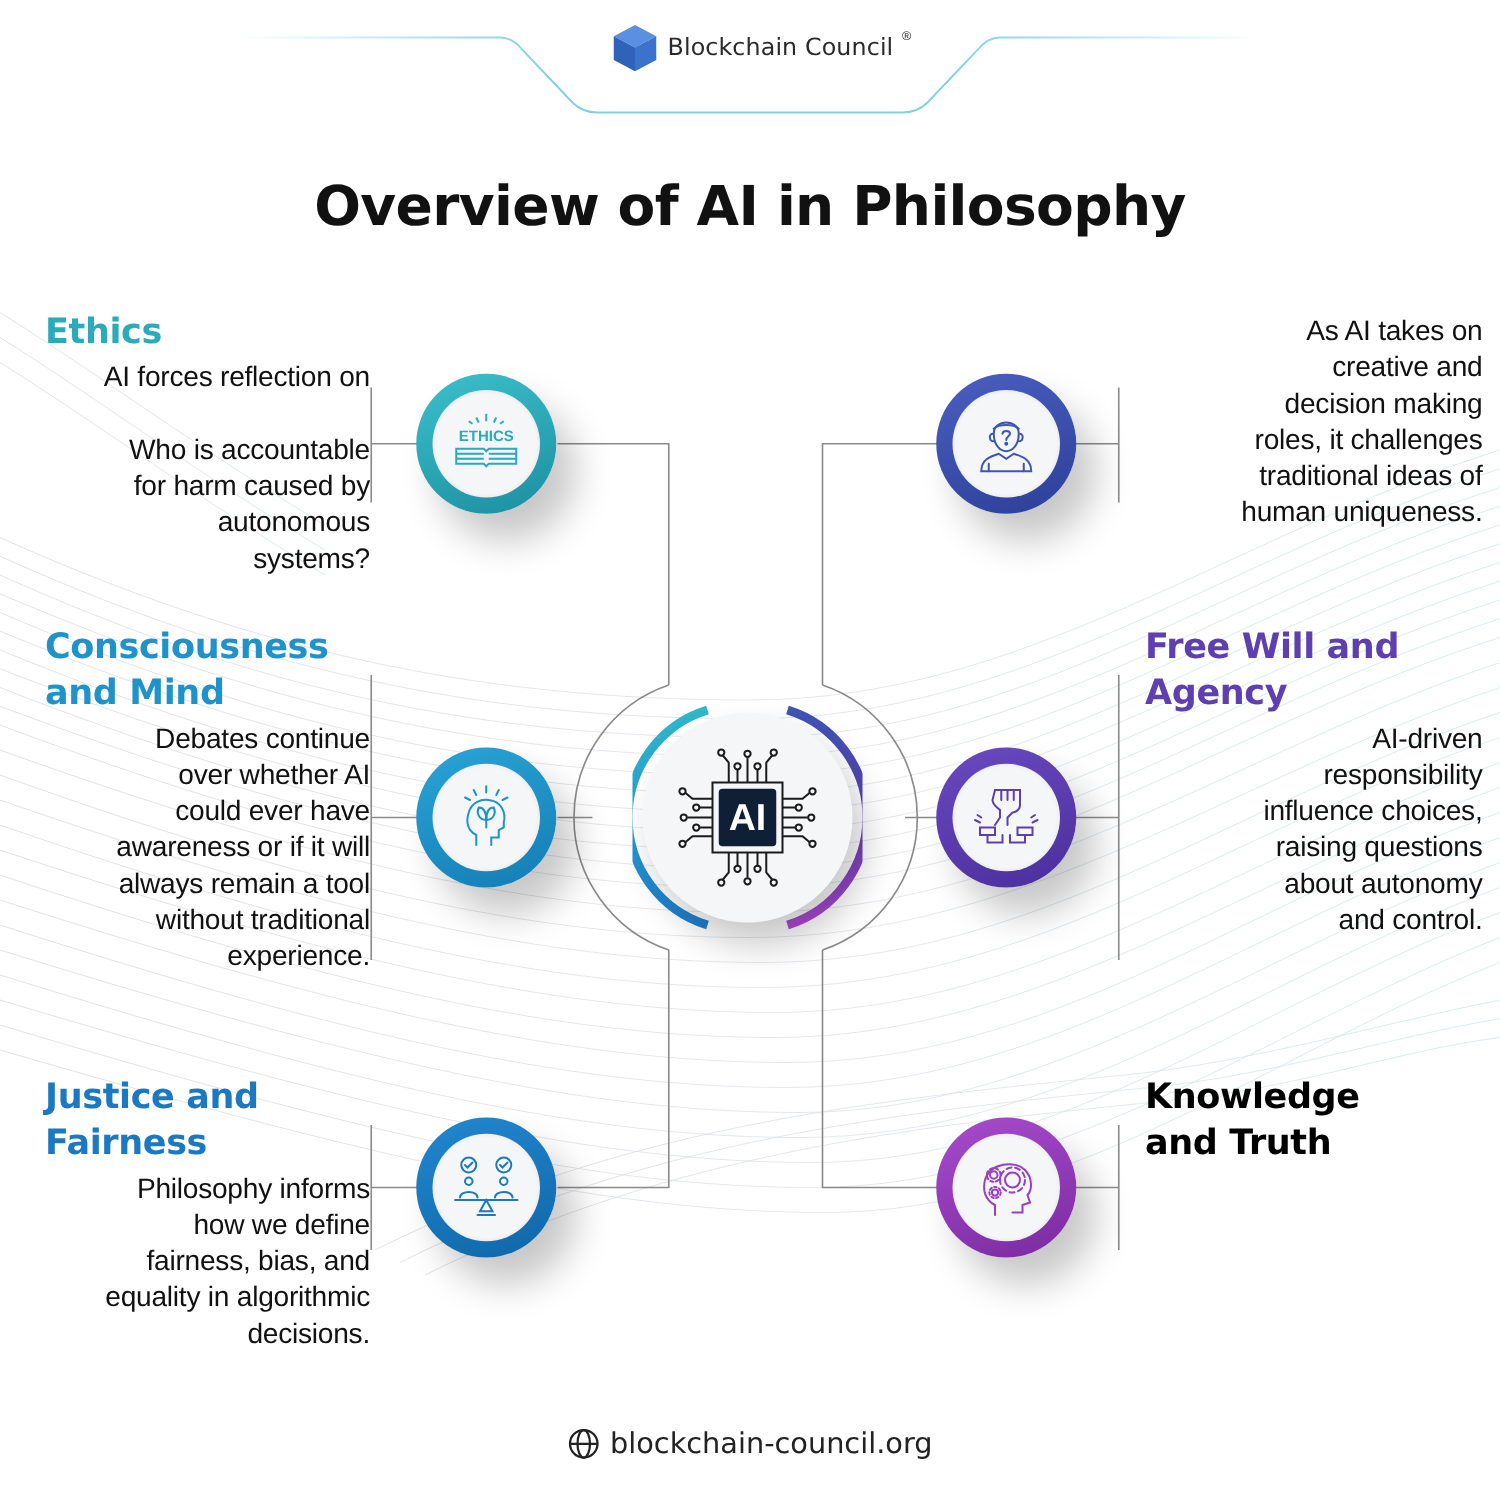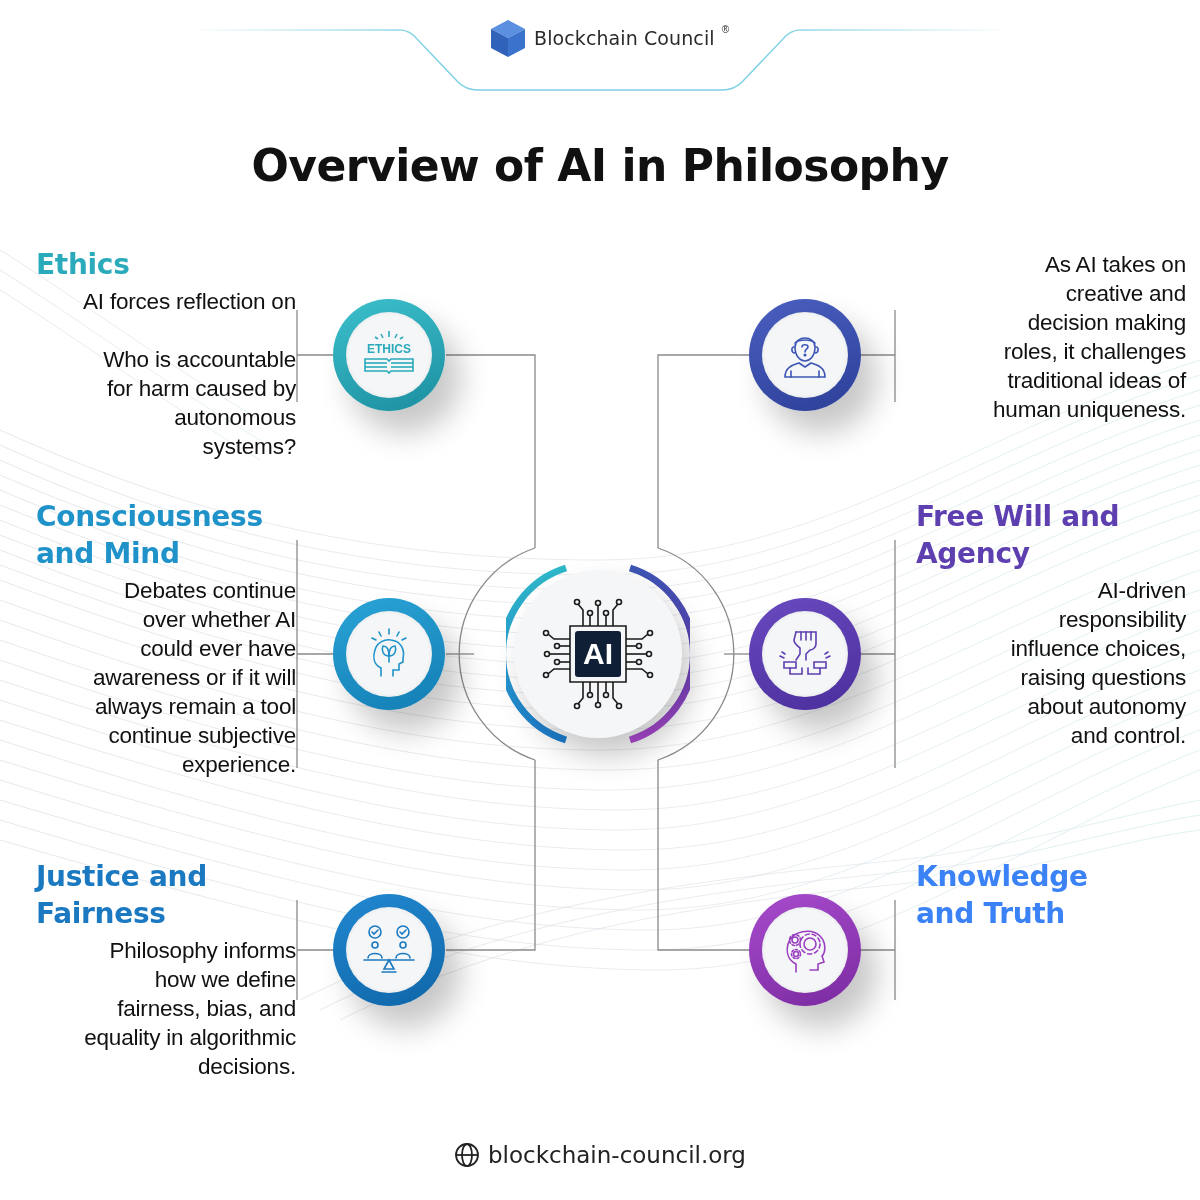--- a/index.html
+++ b/index.html
@@ -148,21 +148,21 @@
   <h2 style="color:#1f93c9;">
     <span>Consciousness</span><br>
     <span>and Mind</span>
   </h2>
   <p>
     <span>Debates continue</span><br>
     <span>over whether AI</span><br>
     <span>could ever have</span><br>
     <span>awareness or if it will</span><br>
     <span>always remain a tool</span><br>
-    <span>continue subjective</span><br>
+    <span>without traditional</span><br>
     <span>experience.</span>
   </p>
 </div>
 
 <div class="section" style="left:36px; top:858px; width:260px;">
   <h2 style="color:#1a79c0;">
     <span>Justice and</span><br>
     <span>Fairness</span>
   </h2>
   <p>
@@ -194,21 +194,21 @@
     <span>AI-driven</span><br>
     <span>responsibility</span><br>
     <span>influence choices,</span><br>
     <span>raising questions</span><br>
     <span>about autonomy</span><br>
     <span>and control.</span>
   </p>
 </div>
 
 <div class="section" style="left:916px; top:858px; width:270px;">
-  <h2 style="color:#3b82f6;">
+  <h2 style="color:#000000;">
     <span>Knowledge</span><br>
     <span>and Truth</span>
   </h2>
 </div>
 
 <div class="node" style="left:333px; top:299px; background:linear-gradient(160deg,#3cc0cc,#1c8ea0);">
   <div class="node-inner">
     <svg width="60" height="56" viewBox="0 0 60 56">
       <g stroke="#2aaabb" stroke-width="1.6" fill="none">
         <line x1="30" y1="4" x2="30" y2="10"></line>

